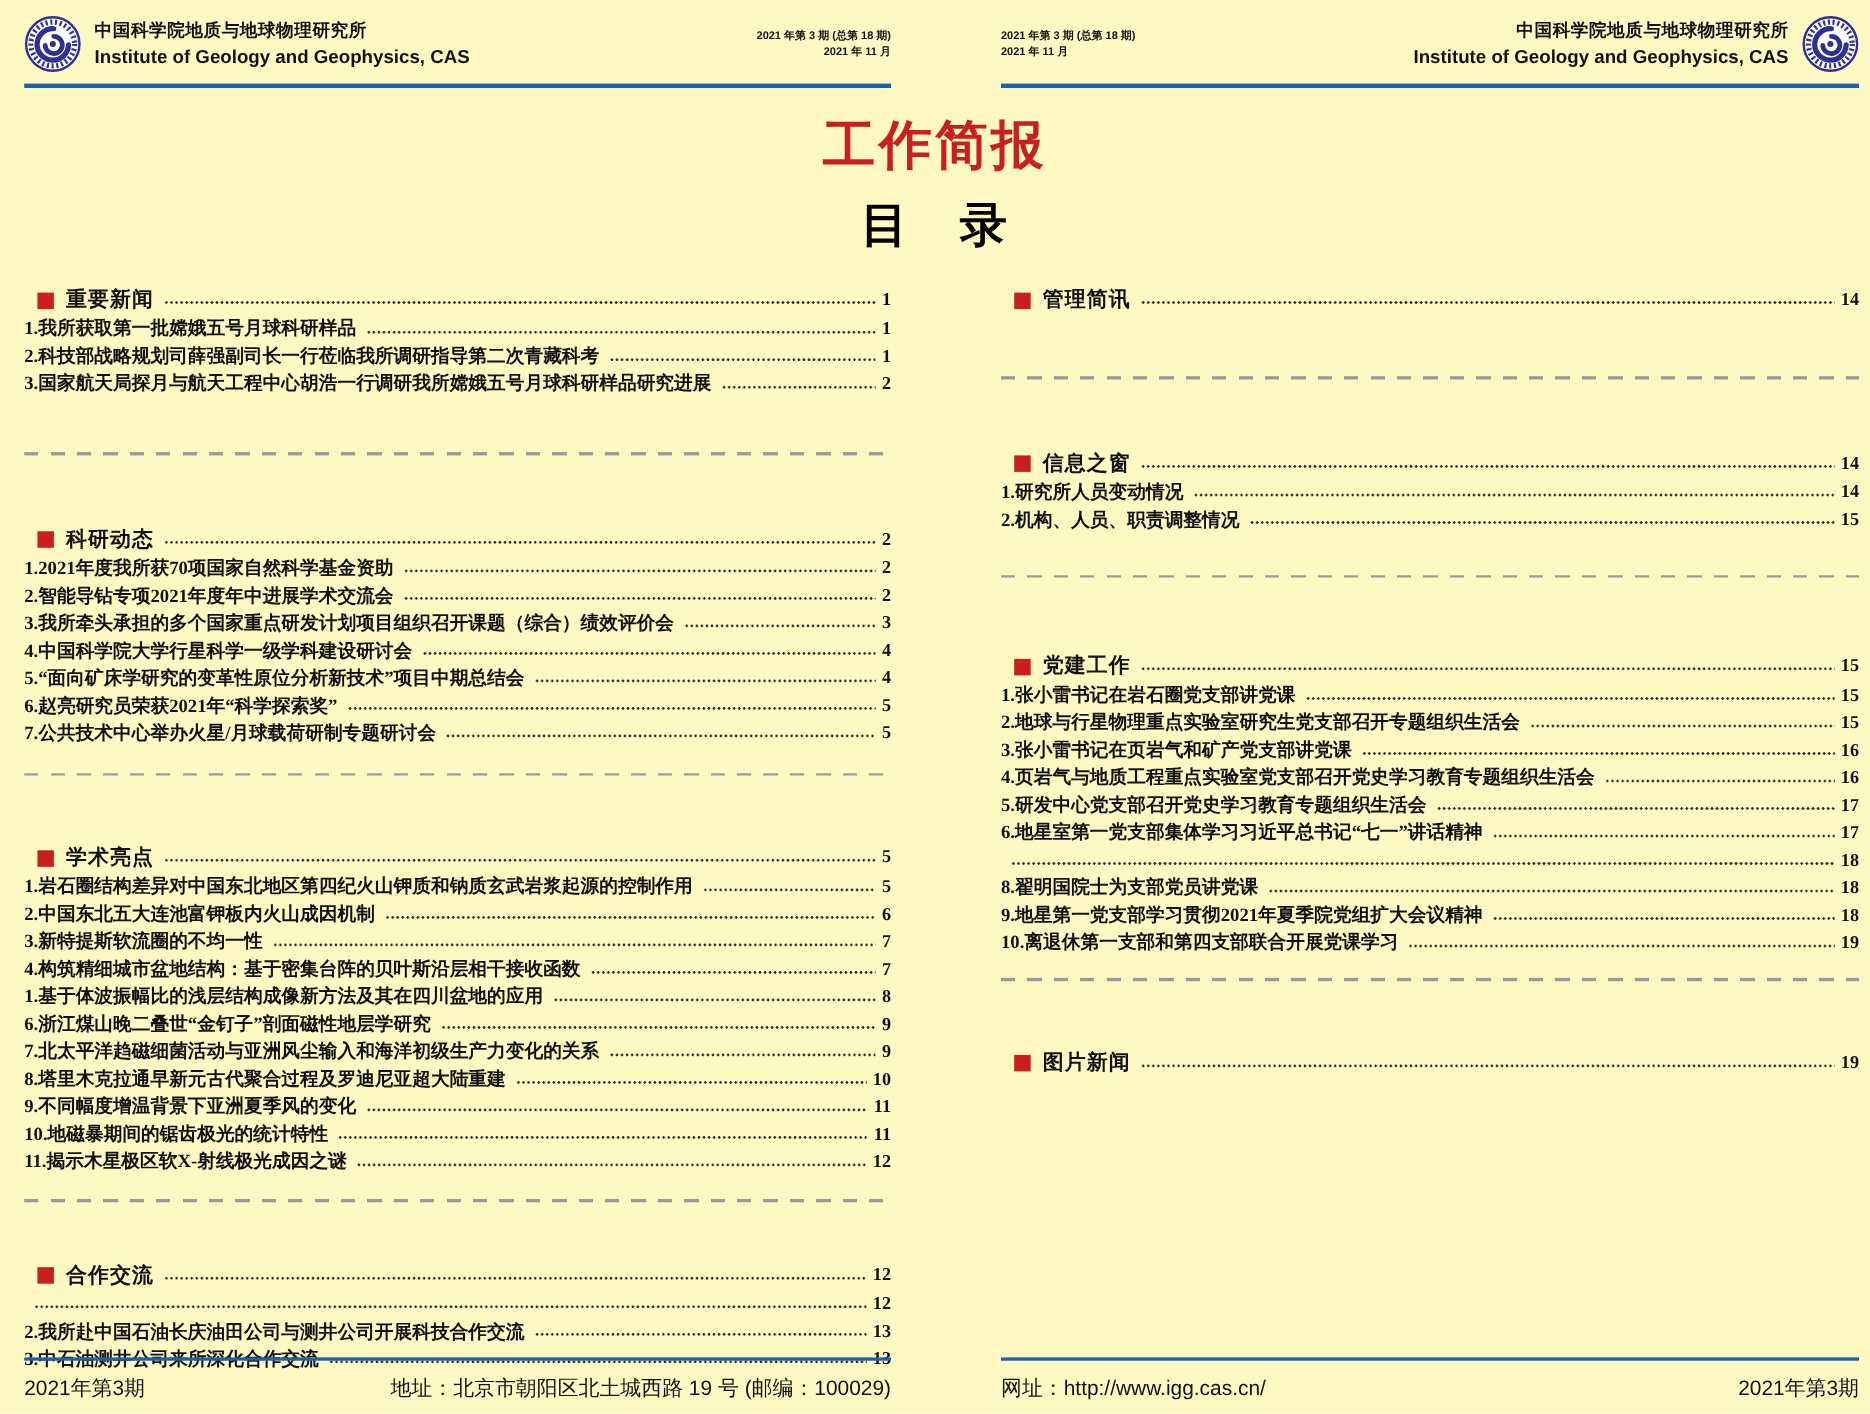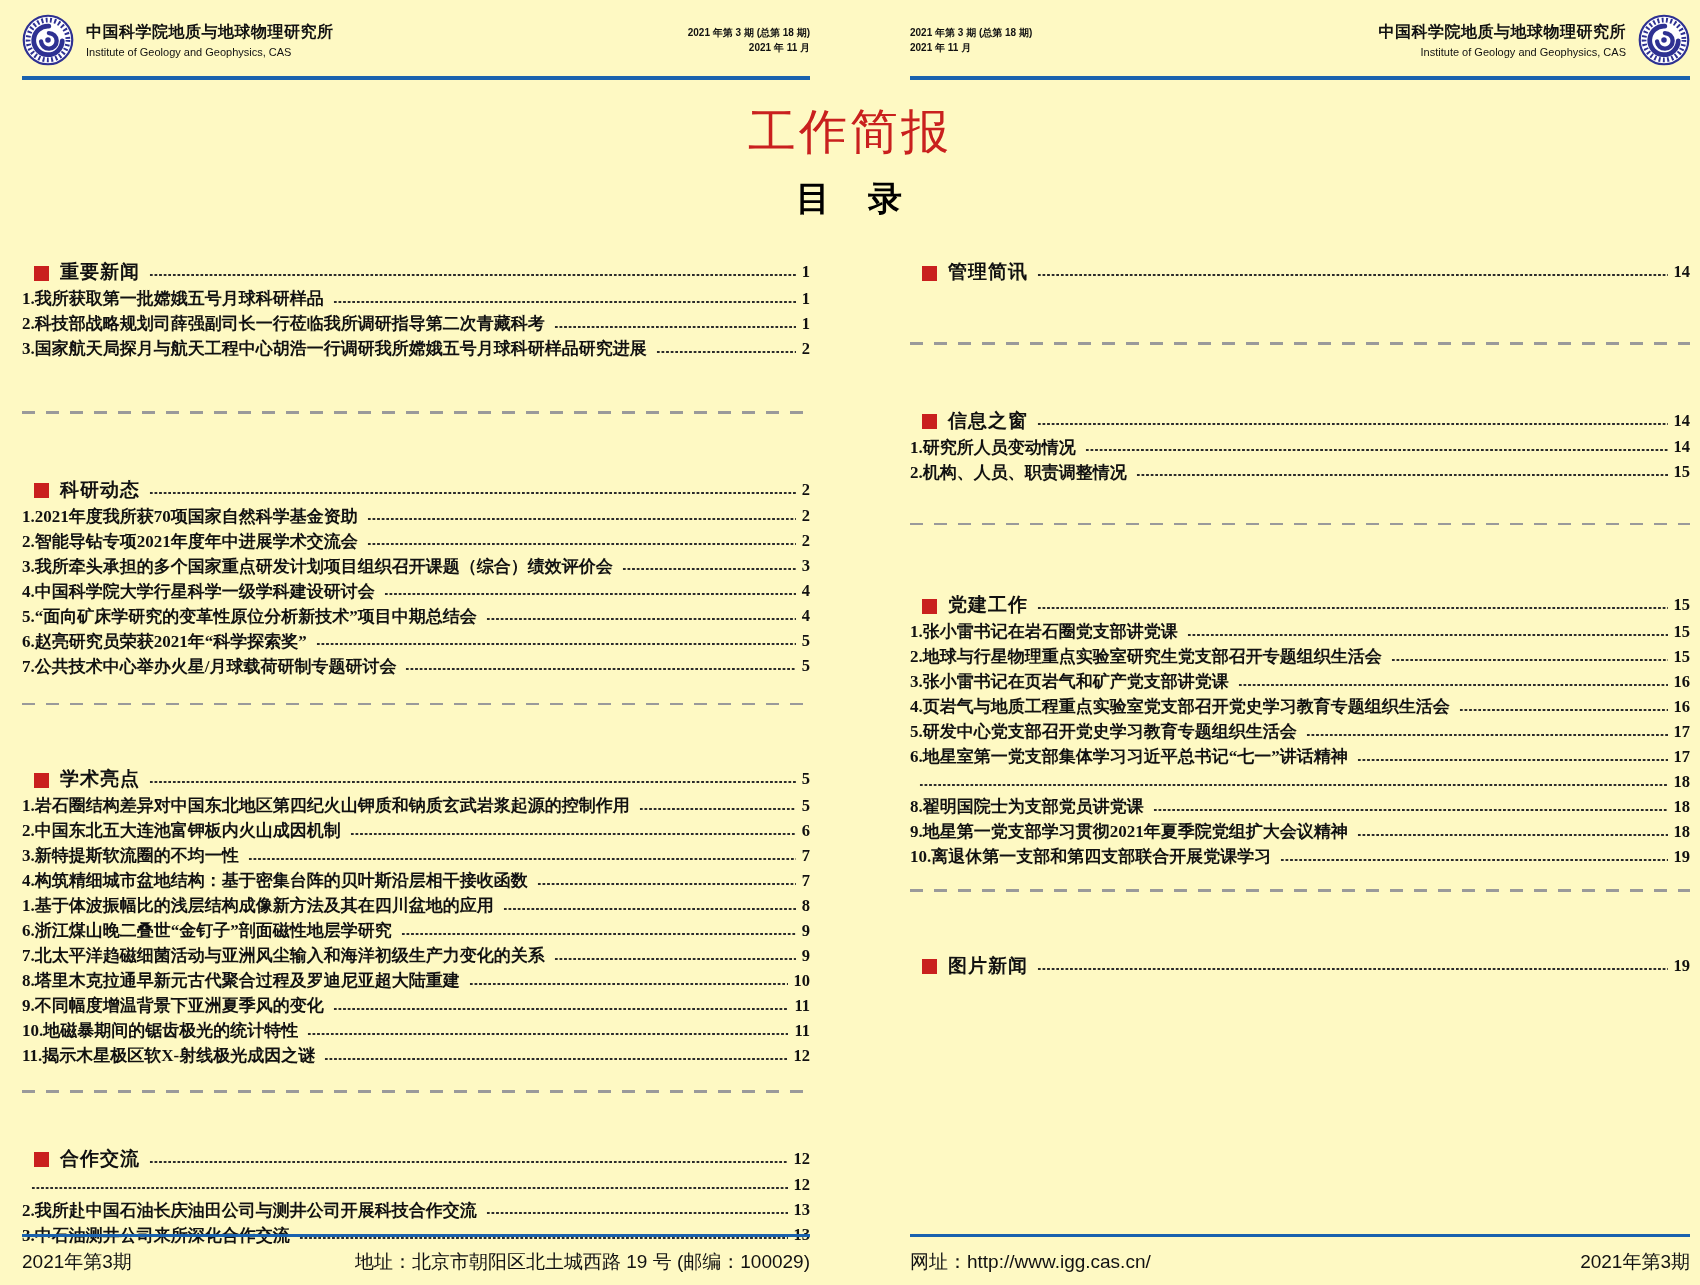--- a/index.html
+++ b/index.html
@@ -14,33 +14,33 @@
   .spread{position:relative;width:1700px;height:1285px;background:#fef9c3;overflow:hidden;}
 
   .page{position:absolute;top:0;height:100%;}
   .page-left{left:22px;width:788px;}
   .page-right{left:910px;width:780px;}
 
   
   .page-header{display:flex;justify-content:space-between;align-items:center;margin-top:12px;height:56px;}
   .header-brand{display:flex;align-items:center;gap:12px;}
   .brand-names .cn{font-size:16px;font-weight:700;letter-spacing:.5px;}
-  .brand-names .en{font-size:11px;font-weight:400;margin-top:3px;}
+  .brand-names .en{font-size:17px;font-weight:700;margin-top:3px;}
   .brand-names.right-align{text-align:right;}
   .header-issue{font-size:10px;font-weight:700;line-height:1.55;}
   .header-issue.right{text-align:right;}
   .header-rule{height:4px;background:var(--blue);margin-top:8px;}
   .logo{flex:0 0 auto;}
 
   
   .spread-title{position:absolute;left:0;right:0;top:100px;text-align:center;}
-  .main-title{font-family:"Liberation Serif","DejaVu Serif",serif;font-weight:400;
+  .main-title{font-family:"Liberation Serif","DejaVu Serif",serif;font-weight:700;
     font-size:48px;color:var(--red);letter-spacing:3px;}
   .toc-heading{font-family:"Liberation Serif","DejaVu Serif",serif;font-weight:700;
-    font-size:34px;color:#000;margin-top:12px;letter-spacing:2px;}
+    font-size:43px;color:#000;margin-top:12px;letter-spacing:2px;}
 
   
   .toc{position:absolute;top:0;left:0;right:0;}
   .toc-section:first-child{margin-top:258px;}
   .sec-row{display:flex;align-items:center;height:28px;font-weight:700;font-size:19px;margin-left:12px;}
   .sq{display:inline-block;width:15px;height:15px;background:var(--red);margin-right:11px;transform:translateY(1px);}
   .sec-title{letter-spacing:1px;white-space:nowrap;}
   .item-row{display:flex;align-items:center;height:25px;
     font-family:"Liberation Serif","DejaVu Serif",serif;font-weight:600;font-size:17px;}
   .item-text{white-space:nowrap;}

